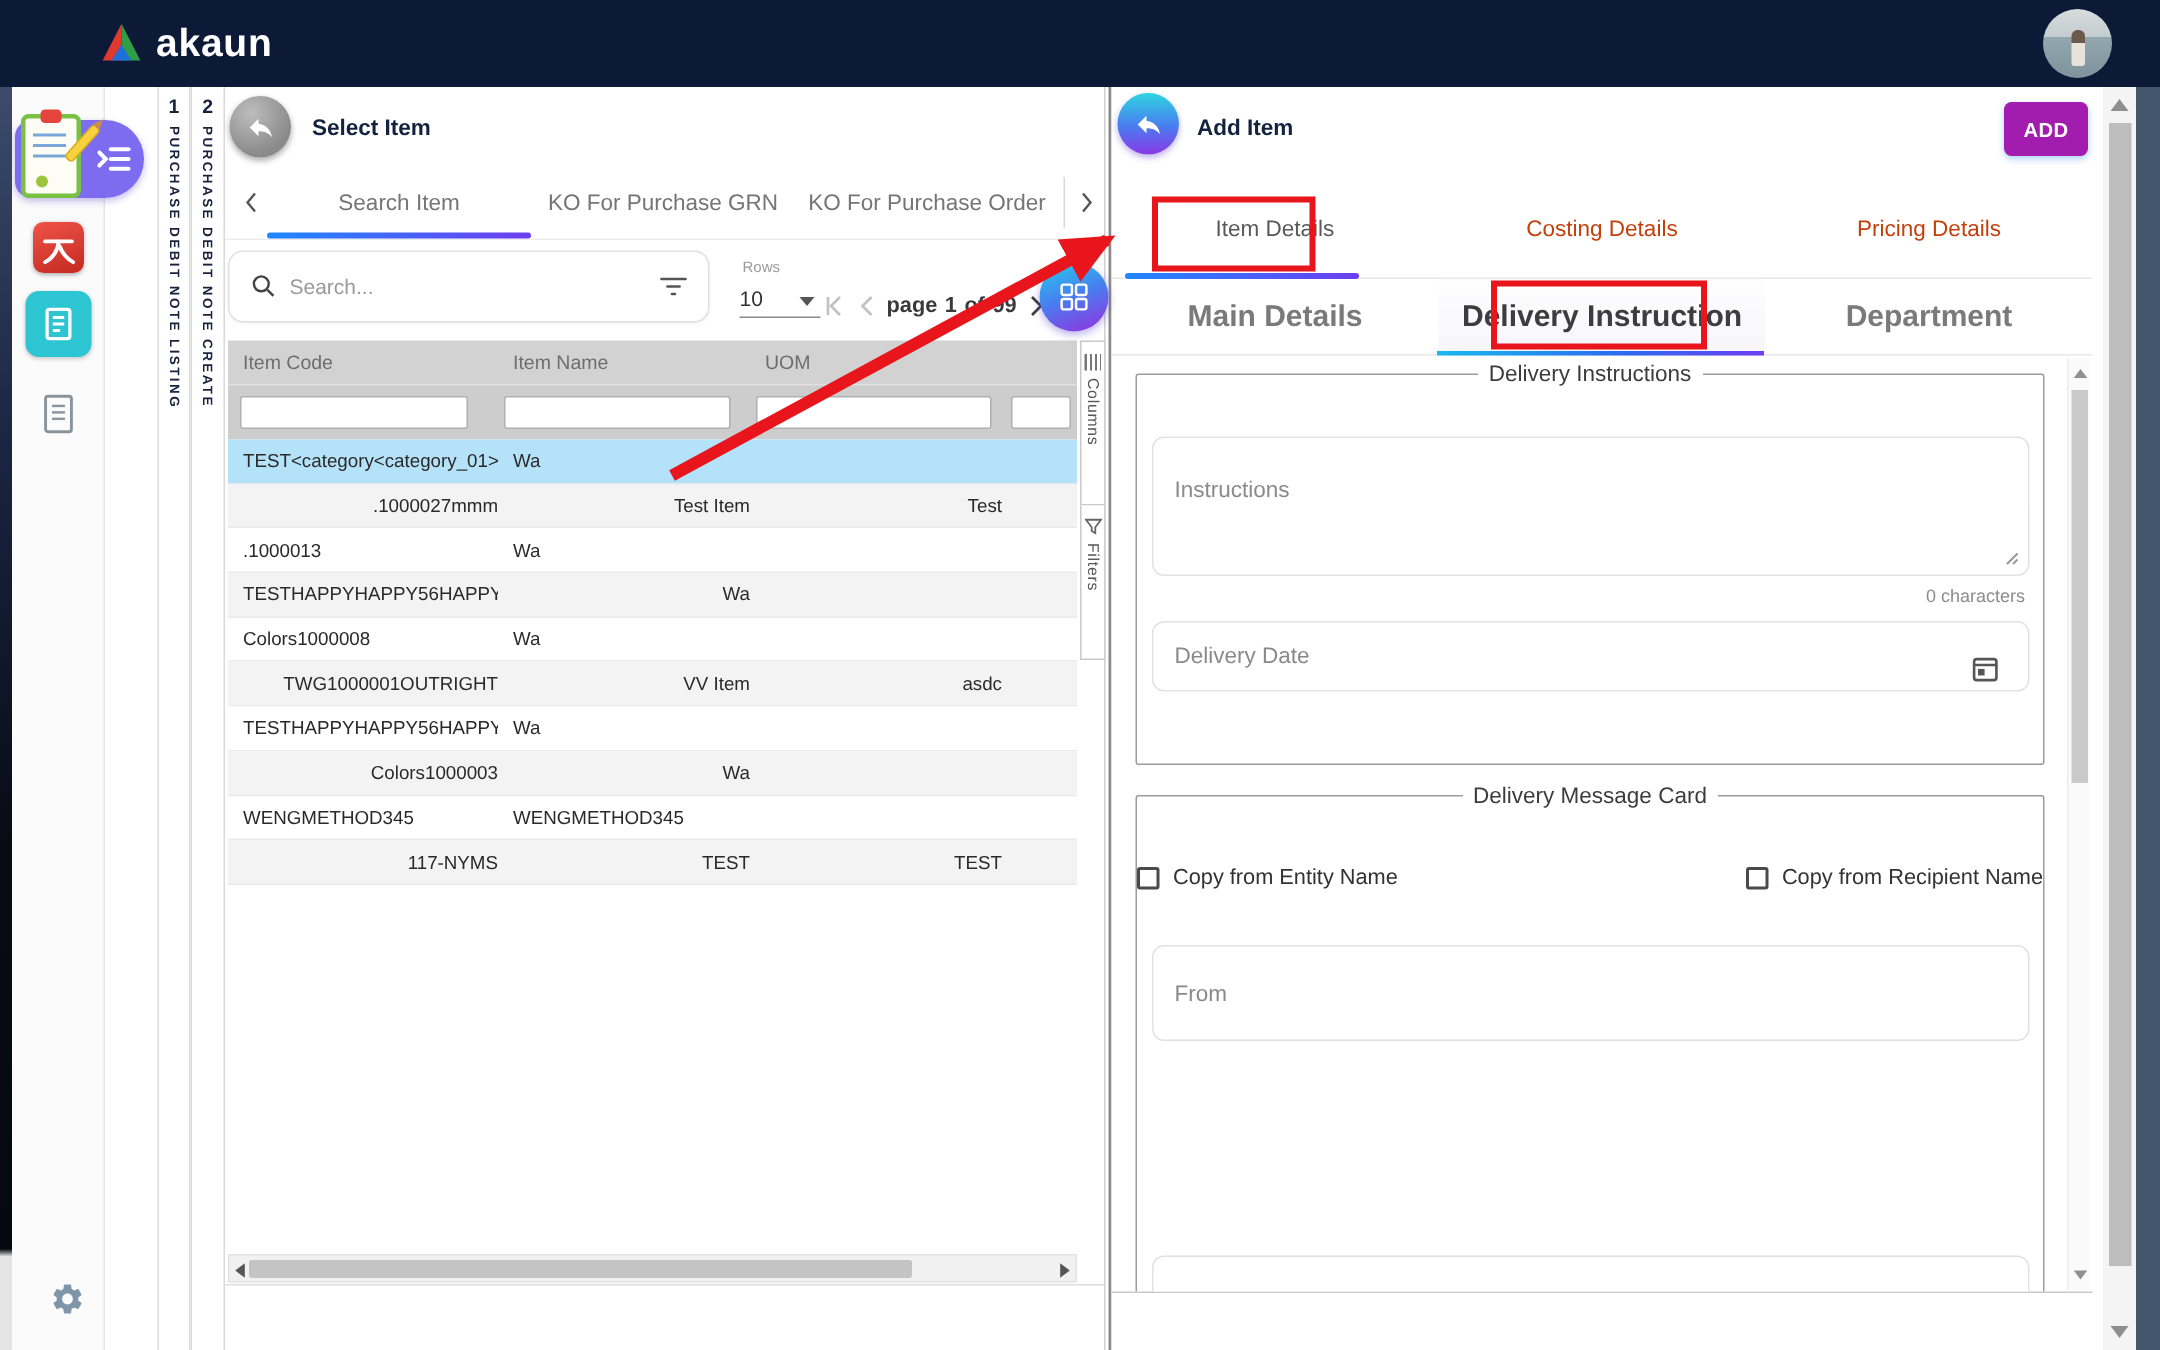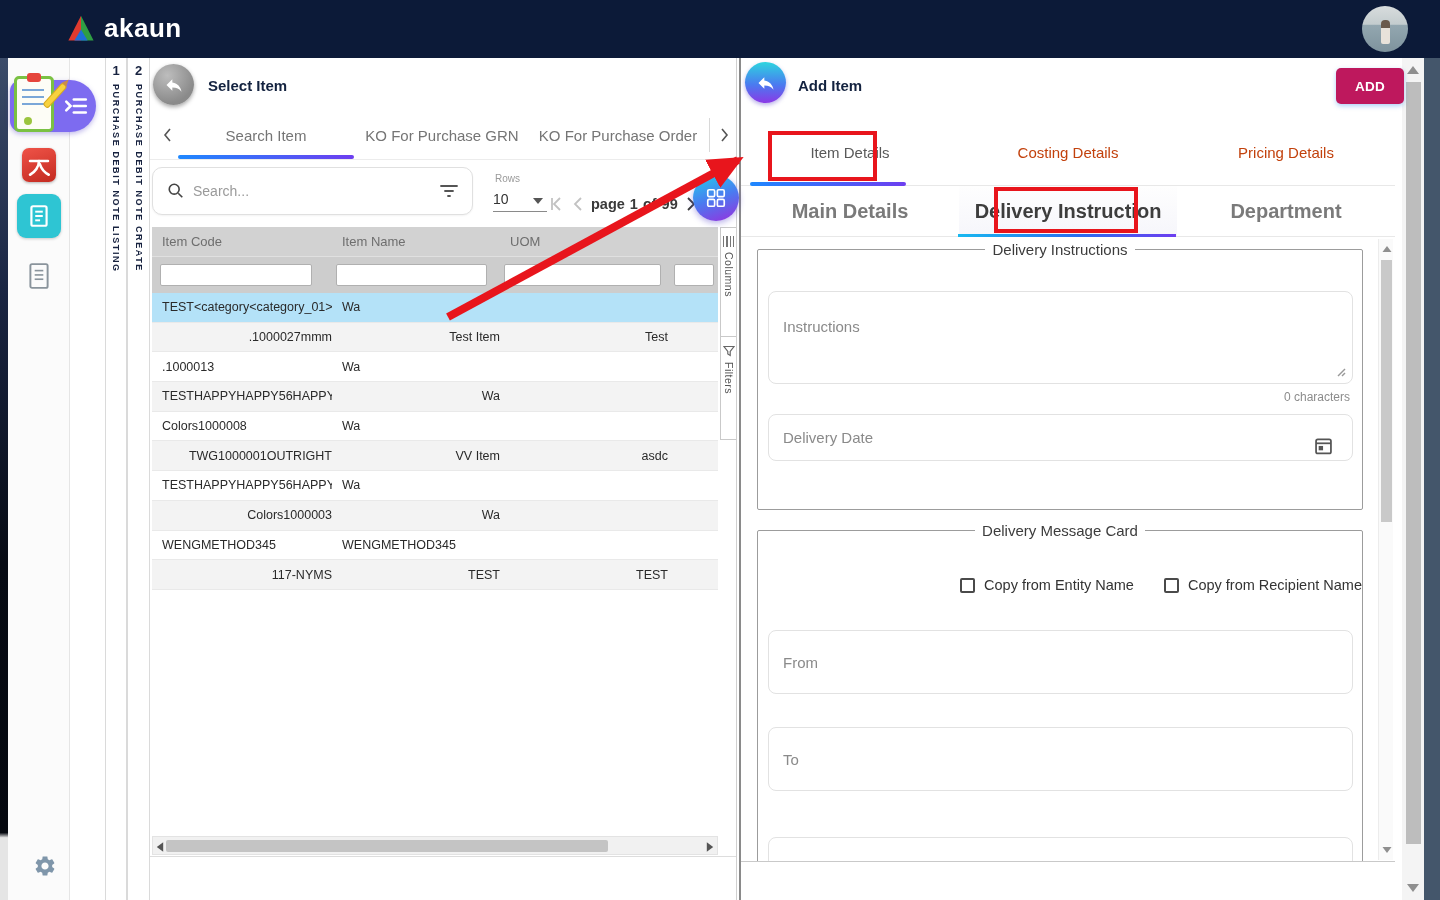--- a/index.html
+++ b/index.html
@@ -98,21 +98,21 @@
   .strip-box { width:17px; background:#fff; border:1px solid #c9c9c9; display:flex; flex-direction:column; align-items:center; padding-top:8px; }
   .strip-label { writing-mode:vertical-rl; font-size:10.5px; color:#555; margin-top:5px; letter-spacing:.5px; }
   .bars-icon { width:11px; height:11px; background:repeating-linear-gradient(90deg,#777 0 1.5px,transparent 1.5px 3.5px); }
 
   .divider-a { left:736px; top:58px; width:1px; height:842px; background:#d0d0d0; }
   .divider-b { left:739px; top:58px; width:2px; height:842px; background:#8a8a8a; }
 
   
   .right-panel { left:741px; top:58px; width:661px; height:842px; background:#fff;padding-left:48px; }
   .rp-title { left:57px; top:19px; }
-  .add-btn { position:absolute; left:595px; top:10px; width:68px; height:36px; background:#be185d; border:none; border-radius:5px;
+  .add-btn { position:absolute; left:595px; top:10px; width:56px; height:36px; background:#a21caf; border:none; border-radius:5px;
              color:#fff; font-size:13.5px; font-weight:bold; font-family:inherit; box-shadow:0 2px 5px rgba(22,120,234,.35); letter-spacing:.3px; }
   .rp-maintabs { left:0; top:62px; width:654px; height:66px; border-bottom:1px solid #e8e8e8; display:flex; }
   .rp-maintab { flex:1; display:flex; align-items:center; justify-content:center; font-size:15px; color:#c2410c; font-weight:500; }
   .rp-maintab.active { color:#595959; }
   .main-underline { position:absolute; left:9px; bottom:-1px; width:156px; height:4px; border-radius:2px; background:linear-gradient(90deg,#1e88ff,#6d3ef0); }
   .rp-subtabs { left:0; top:128px; width:654px; height:51px; border-bottom:1px solid #e8e8e8; display:flex; }
   .rp-subtab { flex:1; display:flex; align-items:center; justify-content:center; font-size:20px; color:#7a7a7a; font-weight:700; }
   .rp-subtab.active { color:#3d3d3d; background:linear-gradient(180deg,#fefefe,#f6f6fb); }
   .sub-underline { position:absolute; left:217px; bottom:-1px; width:218px; height:3px; background:linear-gradient(90deg,#18b9f0,#2a6df0 55%,#6d3ef0); }
 
@@ -121,21 +121,21 @@
   legend { margin:0 auto; padding:0 7px; font-size:15px; color:#3c3c3c; font-weight:500; }
   .fs1 { left:16px; top:4px; width:606px; height:269px; }
   .fs2 { left:16px; top:285px; width:606px; height:400px; }
   .mbox { position:absolute; left:10px; width:585px; background:#fff; border:1px solid #e2e2e2; border-radius:8px; color:#8a8a8a; font-size:15px; }
   .box-instructions { top:33px; height:93px; }
   .box-instructions .lbl { position:absolute; left:14px; top:26px; }
   .grip { position:absolute; right:6px; bottom:6px; }
   .charcount { position:absolute; right:12px; top:132px; font-size:12px; color:#8c8c8c; }
   .box-date { top:156px; height:47px; display:flex; align-items:center; padding-left:14px; }
   .box-date .cal { position:absolute; right:18px; top:20px; }
-  .checkrow { position:absolute; left:0; top:38px; width:100%; display:flex; justify-content:flex-end; gap:30px; align-items:center; }
+  .checkrow { position:absolute; left:0; top:38px; width:100%; display:flex; justify-content:space-between; gap:30px; align-items:center; }
   .checkitem { display:flex; align-items:center; gap:9px; font-size:14.5px; color:#333; font-weight:500; }
   .checkitem input { appearance:none; width:15px; height:15px; border:2px solid #4a4a4a; border-radius:2px; background:#fff; margin:0; }
   .box-from { top:91px; height:64px; display:flex; align-items:center; padding-left:14px; }
   .box-to { top:188px; height:64px; display:flex; align-items:center; padding-left:14px; }
   .box-message { top:298px; height:64px; display:flex; align-items:center; padding-left:14px; }
 
   .inner-scroll { position:absolute; left:637px; top:2px; width:15px; height:621px; background:#fafafa; border-left:1px solid #ececec; }
   .inner-scroll .thumb { position:absolute; left:2px; top:21px; width:11px; height:262px; background:#c9c9c9; }
   .is-up { position:absolute; left:2px; top:6px; transform:scale(.75); }
   .is-down { position:absolute; left:2px; bottom:6px; transform:scale(.75); }
@@ -455,23 +455,20 @@
             <span>Copy from Entity Name</span>
           </label>
           <label class="checkitem">
             <input type="checkbox" style="">
             <span>Copy from Recipient Name</span>
           </label>
         </div>
         <div class="mbox box-from">
           <span>From</span>
         </div>
-        <div class="mbox box-to">
-          <span>To</span>
-        </div>
         <div class="mbox box-message">
           <span>Message</span>
         </div>
       </fieldset>
 
       <div class="inner-scroll">
         <div class="is-up tri-up"></div>
         <div class="thumb"></div>
         <div class="is-down tri-down"></div>
       </div>

